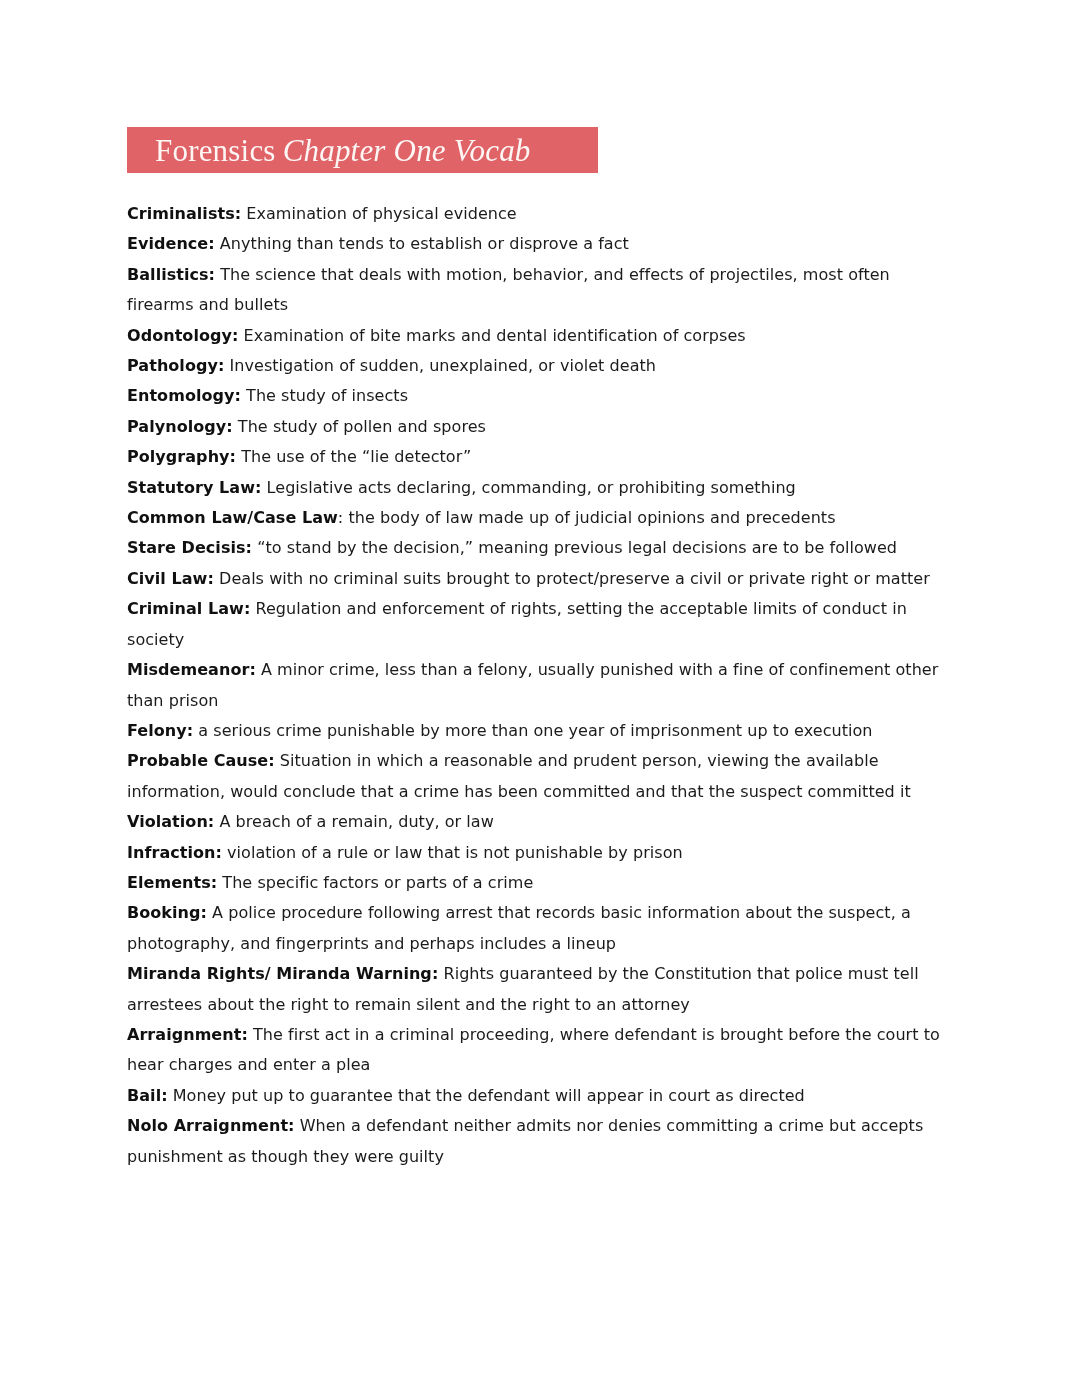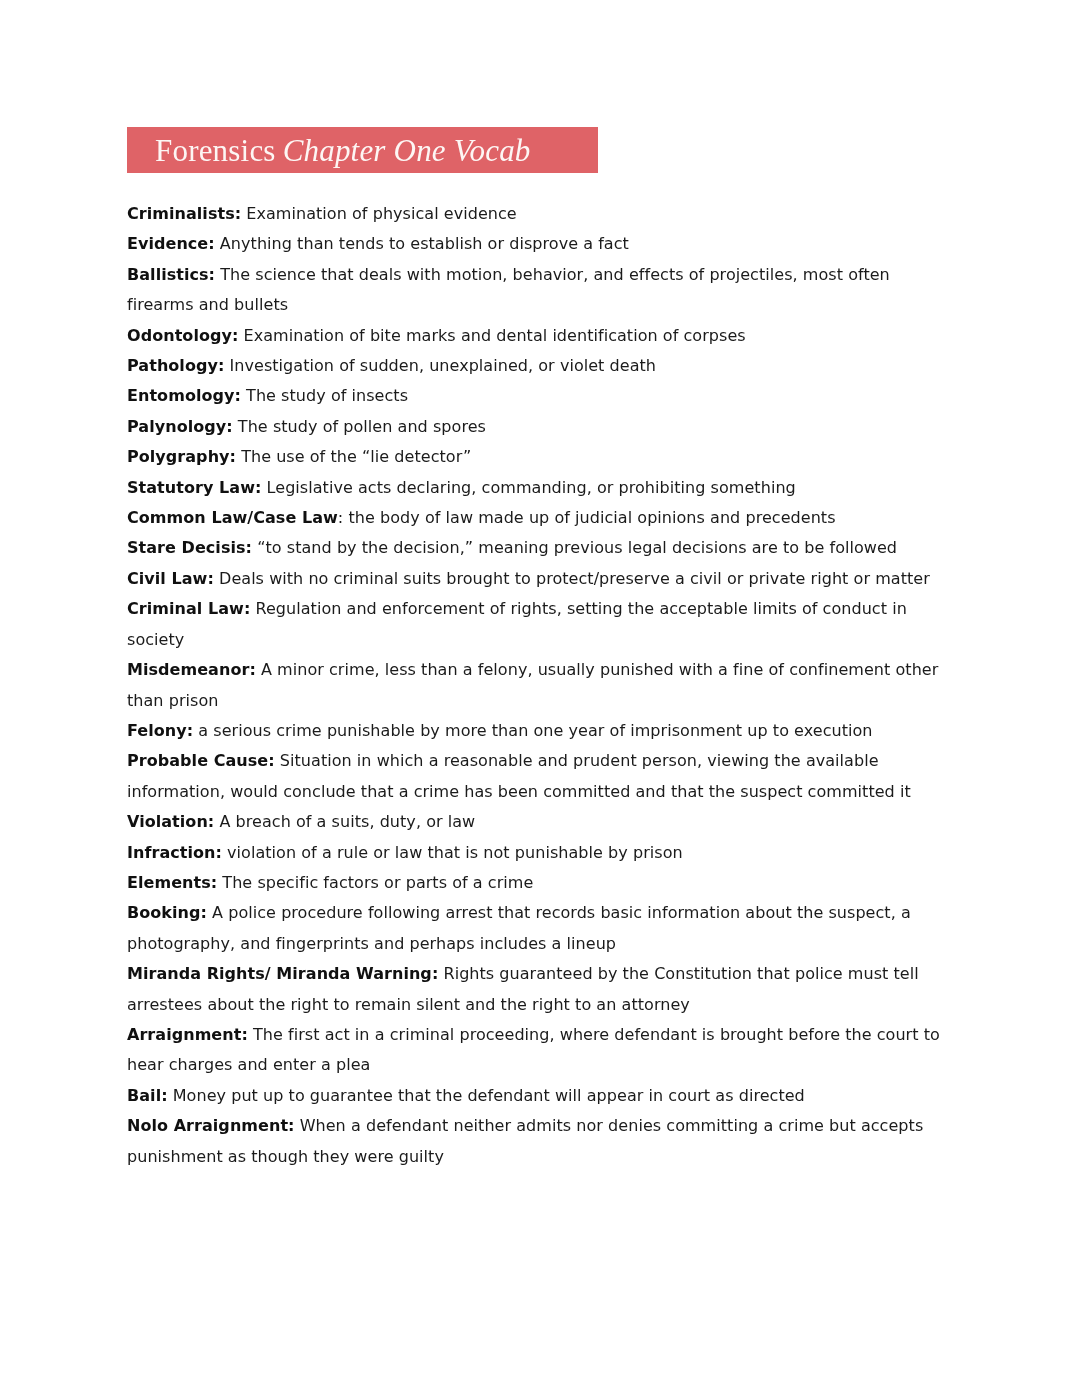--- a/index.html
+++ b/index.html
@@ -85,21 +85,21 @@
       <p class="vocab-entry"><span class="vocab-term">Palynology:</span><span class="vocab-definition"> The study of pollen and spores</span></p>
       <p class="vocab-entry"><span class="vocab-term">Polygraphy:</span><span class="vocab-definition"> The use of the “lie detector”</span></p>
       <p class="vocab-entry"><span class="vocab-term">Statutory Law:</span><span class="vocab-definition"> Legislative acts declaring, commanding, or prohibiting something</span></p>
       <p class="vocab-entry"><span class="vocab-term">Common Law/Case Law</span><span class="vocab-definition">: the body of law made up of judicial opinions and precedents</span></p>
       <p class="vocab-entry"><span class="vocab-term">Stare Decisis:</span><span class="vocab-definition"> “to stand by the decision,” meaning previous legal decisions are to be followed</span></p>
       <p class="vocab-entry"><span class="vocab-term">Civil Law:</span><span class="vocab-definition"> Deals with no criminal suits brought to protect/preserve a civil or private right or matter</span></p>
       <p class="vocab-entry"><span class="vocab-term">Criminal Law:</span><span class="vocab-definition"> Regulation and enforcement of rights, setting the acceptable limits of conduct in society</span></p>
       <p class="vocab-entry"><span class="vocab-term">Misdemeanor:</span><span class="vocab-definition"> A minor crime, less than a felony, usually punished with a fine of confinement other than prison</span></p>
       <p class="vocab-entry"><span class="vocab-term">Felony:</span><span class="vocab-definition"> a serious crime punishable by more than one year of imprisonment up to execution</span></p>
       <p class="vocab-entry"><span class="vocab-term">Probable Cause:</span><span class="vocab-definition"> Situation in which a reasonable and prudent person, viewing the available information, would conclude that a crime has been committed and that the suspect committed it</span></p>
-      <p class="vocab-entry"><span class="vocab-term">Violation:</span><span class="vocab-definition"> A breach of a suits, duty, or law</span></p>
+      <p class="vocab-entry"><span class="vocab-term">Violation:</span><span class="vocab-definition"> A breach of a remain, duty, or law</span></p>
       <p class="vocab-entry"><span class="vocab-term">Infraction:</span><span class="vocab-definition"> violation of a rule or law that is not punishable by prison</span></p>
       <p class="vocab-entry"><span class="vocab-term">Elements:</span><span class="vocab-definition"> The specific factors or parts of a crime</span></p>
       <p class="vocab-entry"><span class="vocab-term">Booking:</span><span class="vocab-definition"> A police procedure following arrest that records basic information about the suspect, a photography, and fingerprints and perhaps includes a lineup</span></p>
       <p class="vocab-entry"><span class="vocab-term">Miranda Rights/ Miranda Warning:</span><span class="vocab-definition"> Rights guaranteed by the Constitution that police must tell arrestees about the right to remain silent and the right to an attorney</span></p>
       <p class="vocab-entry"><span class="vocab-term">Arraignment:</span><span class="vocab-definition"> The first act in a criminal proceeding, where defendant is brought before the court to hear charges and enter a plea</span></p>
       <p class="vocab-entry"><span class="vocab-term">Bail:</span><span class="vocab-definition"> Money put up to guarantee that the defendant will appear in court as directed</span></p>
       <p class="vocab-entry"><span class="vocab-term">Nolo Arraignment:</span><span class="vocab-definition"> When a defendant neither admits nor denies committing a crime but accepts punishment as though they were guilty</span></p>
     </div>
 
 </div>

